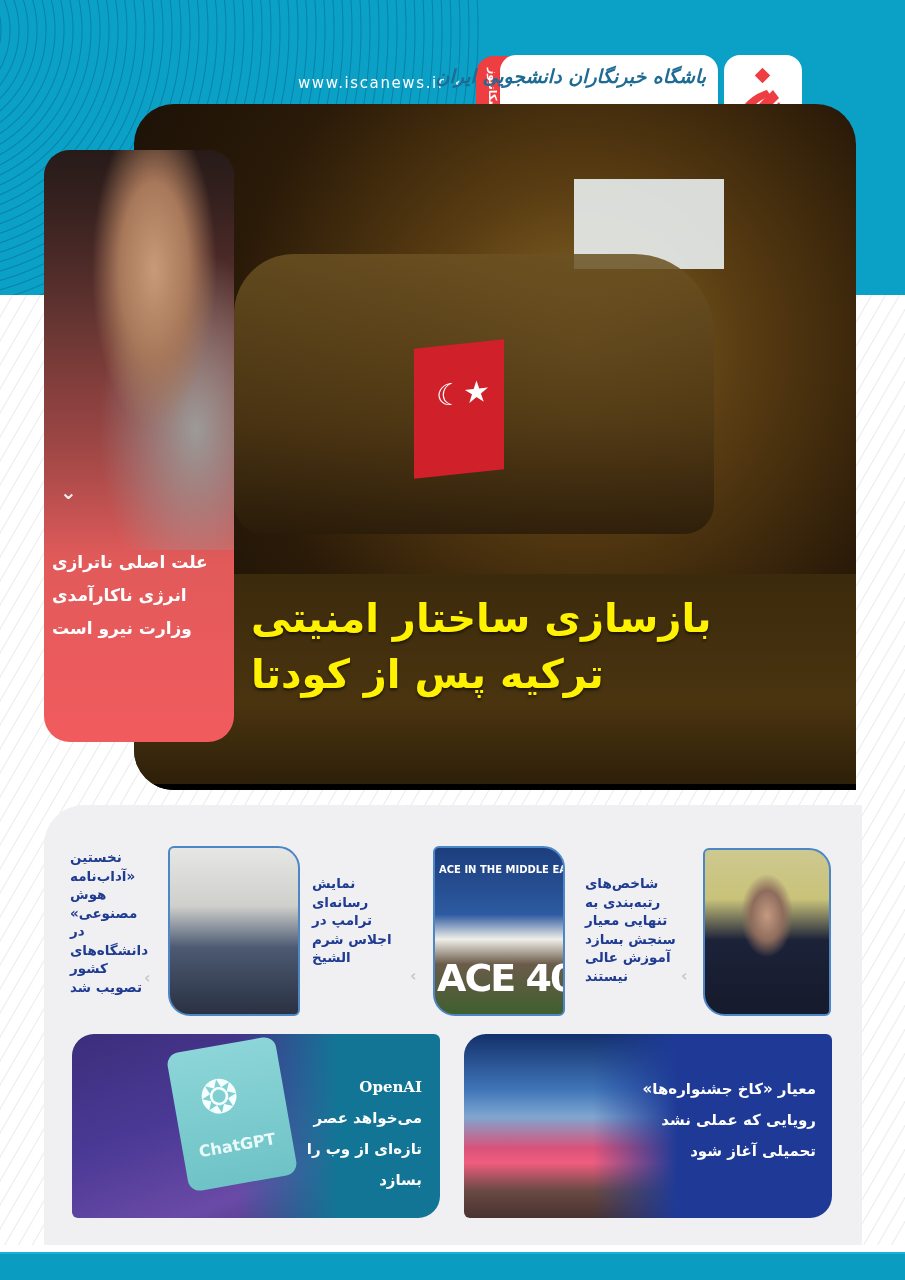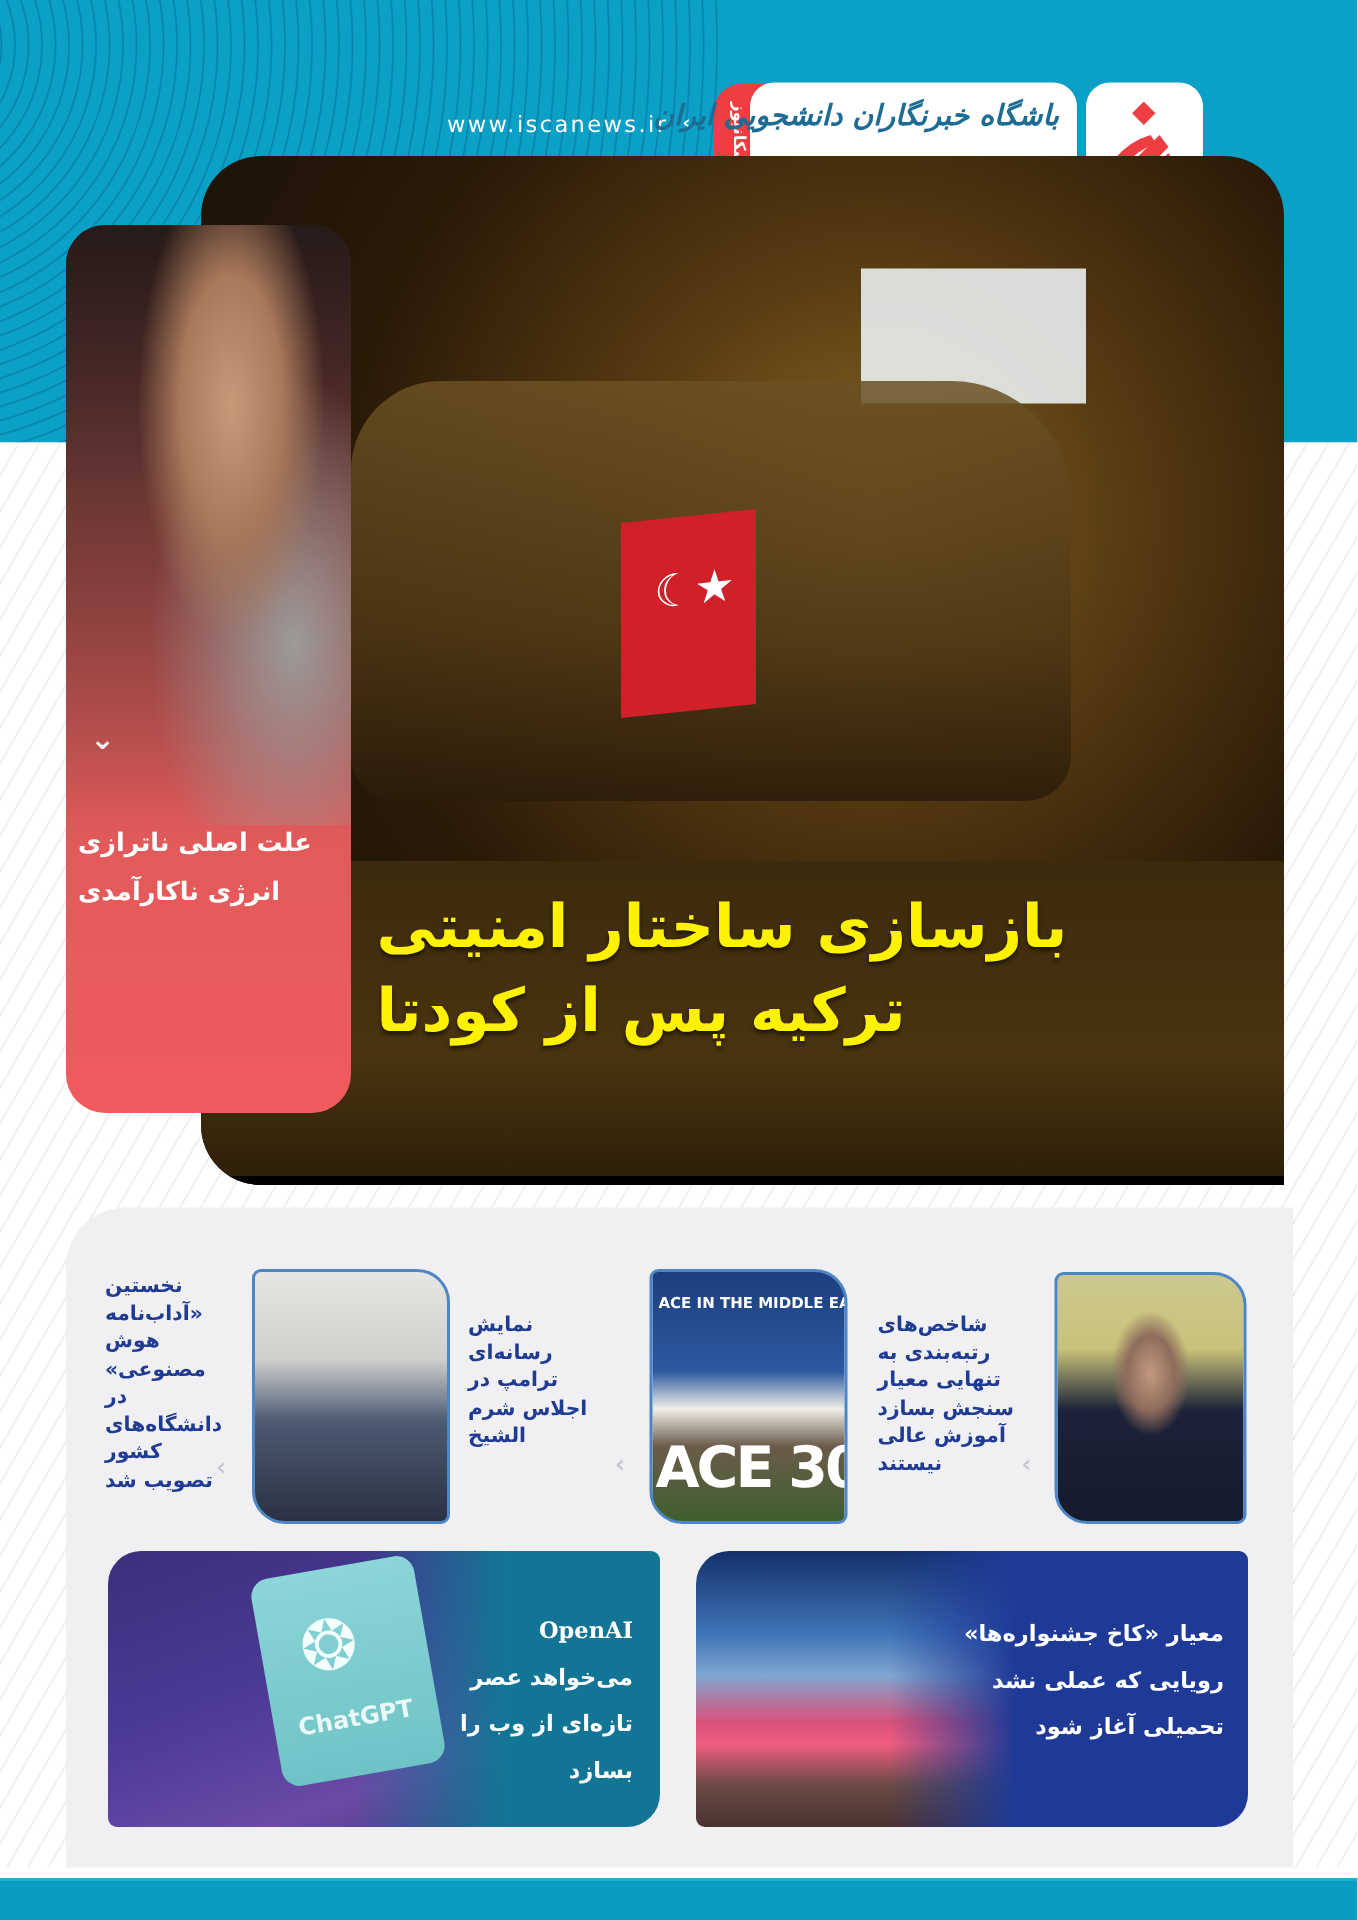--- a/index.html
+++ b/index.html
@@ -224,32 +224,33 @@
   <div>بازسازی ساختار امنیتی</div>
   <div>ترکیه پس از کودتا</div>
 </div>
 
 <div class="side-card">
   <div class="portrait"></div>
   <span class="chevron">⌄</span>
   <div class="side-card-text">
     <div>علت اصلی ناترازی</div>
     <div>انرژی ناکارآمدی</div>
+    <div>وزارت نیرو است</div>
   </div>
 </div>
 
 <div class="grey-section"></div>
 
 <div class="thumb thumb-1"></div>
 <div class="news-title" style="left:585px; top:874px; width:110px;">شاخص‌های رتبه‌بندی به تنهایی معیار سنجش بسازد آموزش عالی نیستند</div>
 <span class="item-chevron" style="left:681px; top:966px;">‹</span>
 
 <div class="thumb thumb-2">
   <span class="banner">ACE IN THE MIDDLE EAS</span>
-  <span class="big">ACE 30</span>
+  <span class="big">ACE 40</span>
 </div>
 <div class="news-title" style="left:312px; top:874px; width:92px;">نمایش رسانه‌ای ترامپ در اجلاس شرم الشیخ</div>
 <span class="item-chevron" style="left:410px; top:966px;">‹</span>
 
 <div class="thumb thumb-3"></div>
 <div class="news-title" style="left:70px; top:848px; width:86px;">نخستین «آداب‌نامه هوش مصنوعی» در دانشگاه‌های کشور تصویب شد</div>
 <span class="item-chevron" style="left:144px; top:968px;">‹</span>
 
 <div class="card-wide card-festival">
   <div class="card-title" style="left:140px; top:40px; width:212px;">

